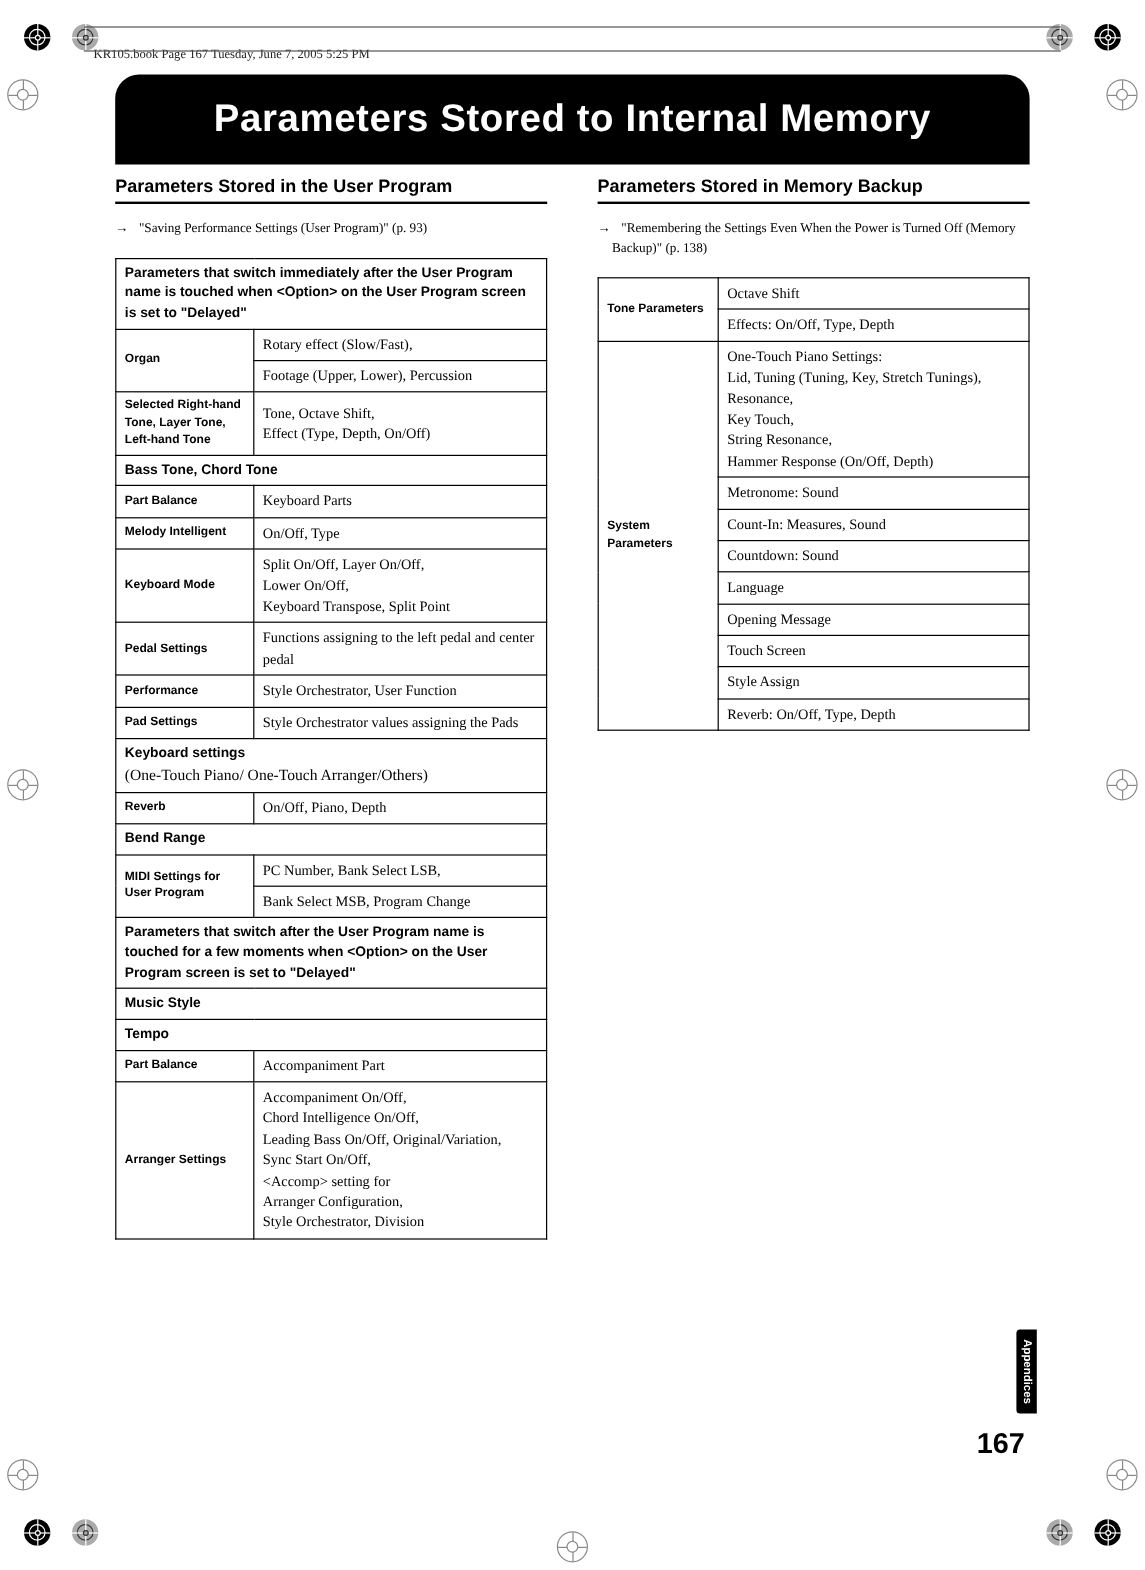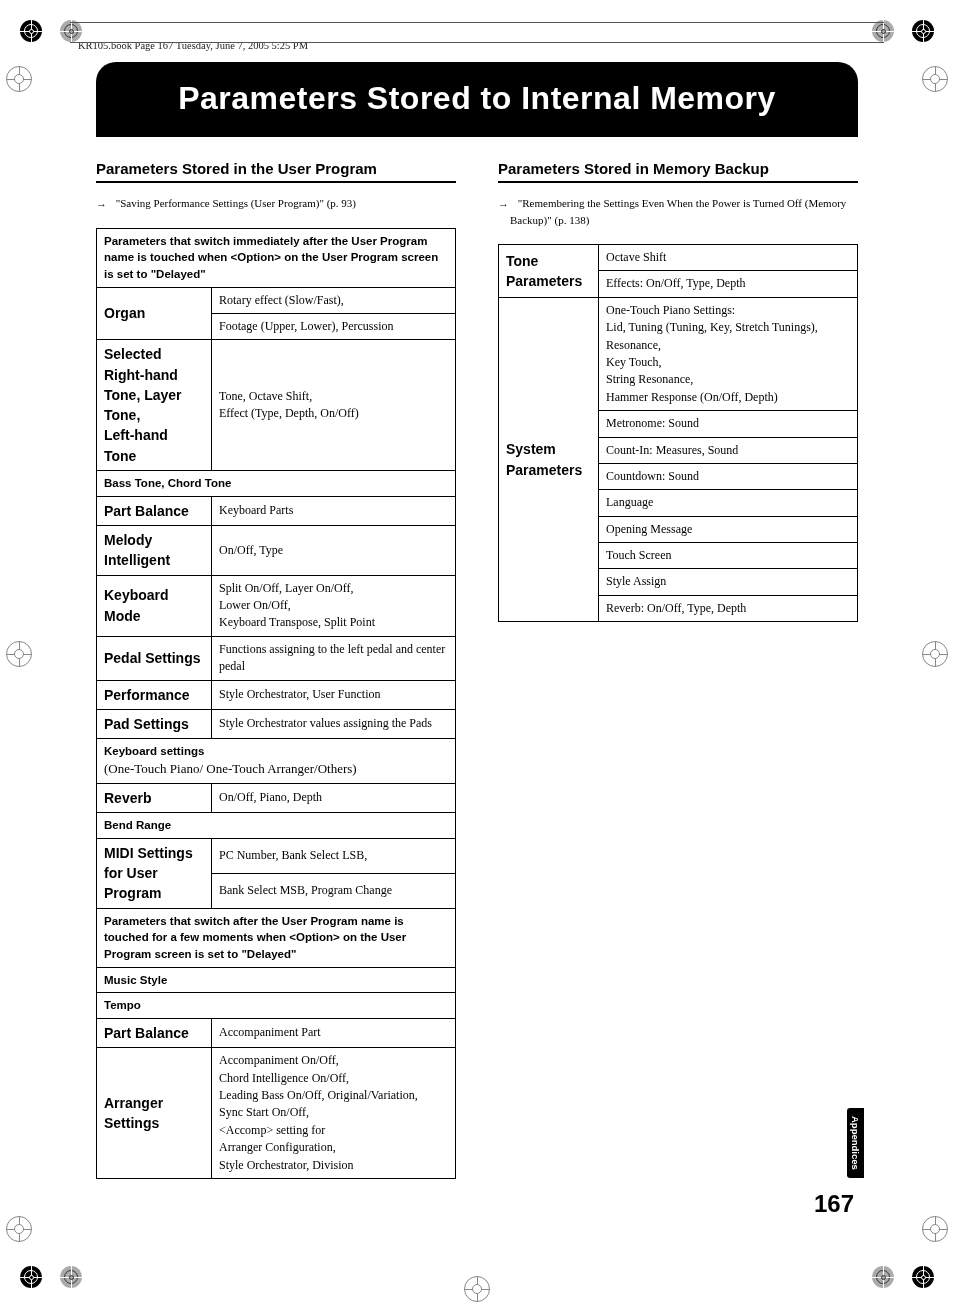--- a/index.html
+++ b/index.html
@@ -62,21 +62,21 @@
   .title-bar {
     background: #000;
     border-radius: 20px 20px 0 0;
     color: #fff;
     text-align: center;
     padding: 18px 10px 20px;
     font-family: "Arial Black","Helvetica Neue",Arial,sans-serif;
     font-weight: 900;
     font-size: 32px;
     letter-spacing: 0.5px;
-    margin-bottom: 23px;
+    margin-bottom: 10px;
   }
 
   .columns { display: flex; gap: 42px; }
   .col { flex: 1; }
 
   .section-heading {
     font-family: "Arial Black","Helvetica Neue",Arial,sans-serif;
     font-weight: 900;
     font-size: 15px;
     border-bottom: 2px solid #000;
@@ -104,21 +104,21 @@
   table.param-table td, table.param-table th {
     border: 1px solid #000;
     padding: 4px 7px;
     vertical-align: middle;
     text-align: left;
     line-height: 1.45;
   }
   .row-label {
     font-family: Arial, Helvetica, sans-serif;
     font-weight: bold;
-    font-size: 14px;
+    font-size: 10px;
     width: 115px;
   }
   .section-row td {
     font-family: Arial, Helvetica, sans-serif;
     font-weight: bold;
     font-size: 11.5px;
   }
   .subnote {
     font-family: "Times New Roman", serif;
     font-weight: normal;

